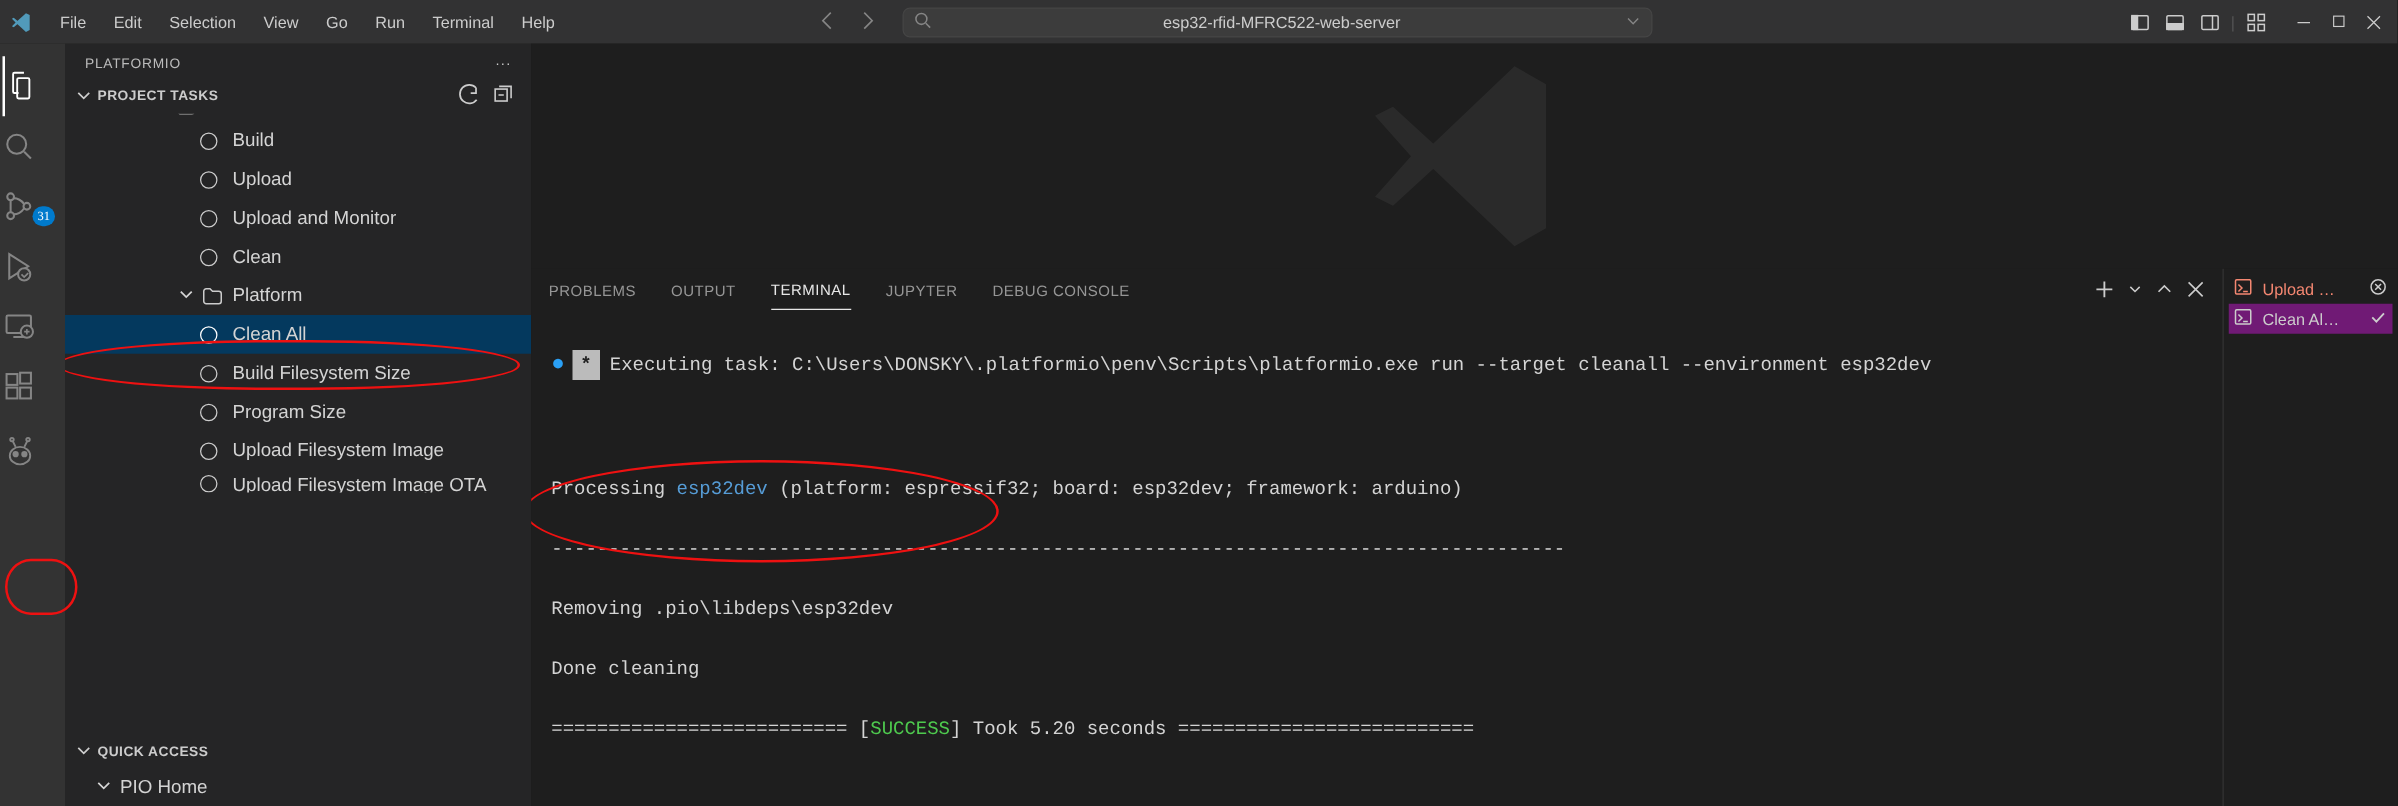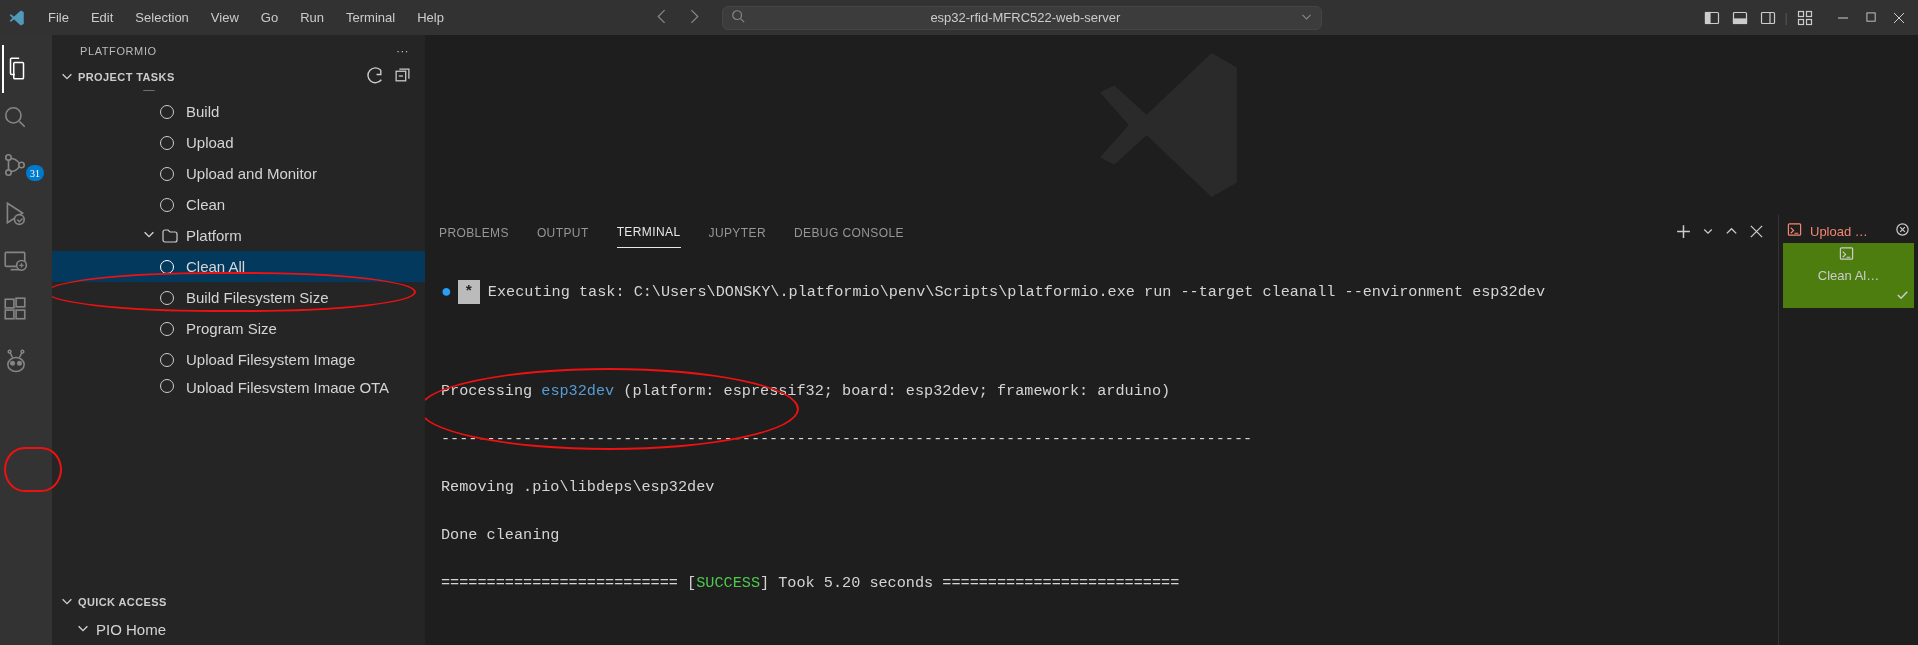--- a/index.html
+++ b/index.html
@@ -18,21 +18,21 @@
 .wc-icon { width: 22px; height: 22px; display: flex; align-items: center; justify-content: center; color: #cccccc; cursor: pointer; }
 .wc-sep { color: #555; }
 .main { display: flex; height: calc(100% - 35px); }
 
 .activity-bar { width: 52px; background: #333333; display: flex; flex-direction: column; align-items: center; padding-top: 10px; position: relative; }
 .ab-icon { width: 48px; height: 48px; display: flex; align-items: center; justify-content: flex-start; color: #858585; cursor: pointer; position: relative; font-family: Liberation Serif, serif; }
 .ab-icon.active { color: #ffffff; border-left: 2px solid #fff; }
 .ab-badge { position: absolute; bottom: 8px; right: 6px; background: #007acc; color: #fff; border-radius: 10px; font-size: 10px; min-width: 18px; height: 16px; display: flex; align-items: center; justify-content: center; padding: 0 4px; }
 
 .sidebar { width: 373px; background: #252526; display: flex; flex-direction: column; overflow: hidden; }
-.sb-header { padding: 10px 16px 6px 28px; display: flex; justify-content: space-between; align-items: center; font-size: 11px; letter-spacing: 0.6px; color: #bbbbbb; }
+.sb-header { padding: 10px 16px 6px 16px; display: flex; justify-content: space-between; align-items: center; font-size: 11px; letter-spacing: 0.6px; color: #bbbbbb; }
 .sb-more { color: #cccccc; cursor: pointer; }
 .sb-section-header { padding: 4px 14px 4px 8px; font-size: 11px; font-weight: 700; letter-spacing: 0.4px; color: #cccccc; display: flex; align-items: center; cursor: pointer; }
 .sb-section-header .chev { margin-right: 4px; }
 .sb-section-header .actions { margin-left: auto; display: flex; gap: 10px; color: #cccccc; }
 .sb-items { overflow-y: hidden; flex: 1; }
 .sb-item { display: flex; align-items: center; padding: 4px 0 4px 10px; font-size: 15px; color: #d4d4d4; cursor: pointer; height: 31px; }
 .sb-item .indent-1 { width: 98px; flex-shrink: 0; }
 .sb-item .circle { width: 14px; height: 14px; border: 1.5px solid #cccccc; border-radius: 50%; margin-right: 12px; flex-shrink: 0; }
 .sb-item.active { background: #04395e; }
 .sb-item.active .circle { border-color: #ffffff; background: transparent; }
@@ -62,21 +62,21 @@
 .bullet-blue { color: #2aa0f5; font-size: 18px; vertical-align: middle; margin-right: 6px; }
 .t-blue { color: #569cd6; }
 .t-green { color: #4ec94e; }
 
 .panel-right { width: 140px; background: #1e1e1e; border-left: 1px solid #333; padding: 4px 4px; }
 .pr-item { display: flex; align-items: center; padding: 3px 4px; font-size: 13px; cursor: pointer; gap: 4px; }
 .pr-item.err { color: #f48771; }
 .pr-item .term-icon { margin-right: 4px; }
 .pr-item .check { margin-left: auto; color: #cccccc; }
 .pr-item .close-icon { color: #cccccc; margin-left: auto; }
-.pr-item.active { background: #4d7c0f; flex-direction: column; }
+.pr-item.active { background: #701a75; }
 </style>
 </head>
 <body>
 
 <div class="titlebar">
   <svg class="vscode-logo" viewBox="0 0 24 24" fill="none">
     <path d="M17 2L6 12l11 10 4-2V4l-4-2z" fill="#519aba"></path>
       <path d="M2 8l4 4-4 4 2 1 6-5-6-5-2 1z" fill="#519aba"></path>
   </svg>
   <div class="menu-items">

